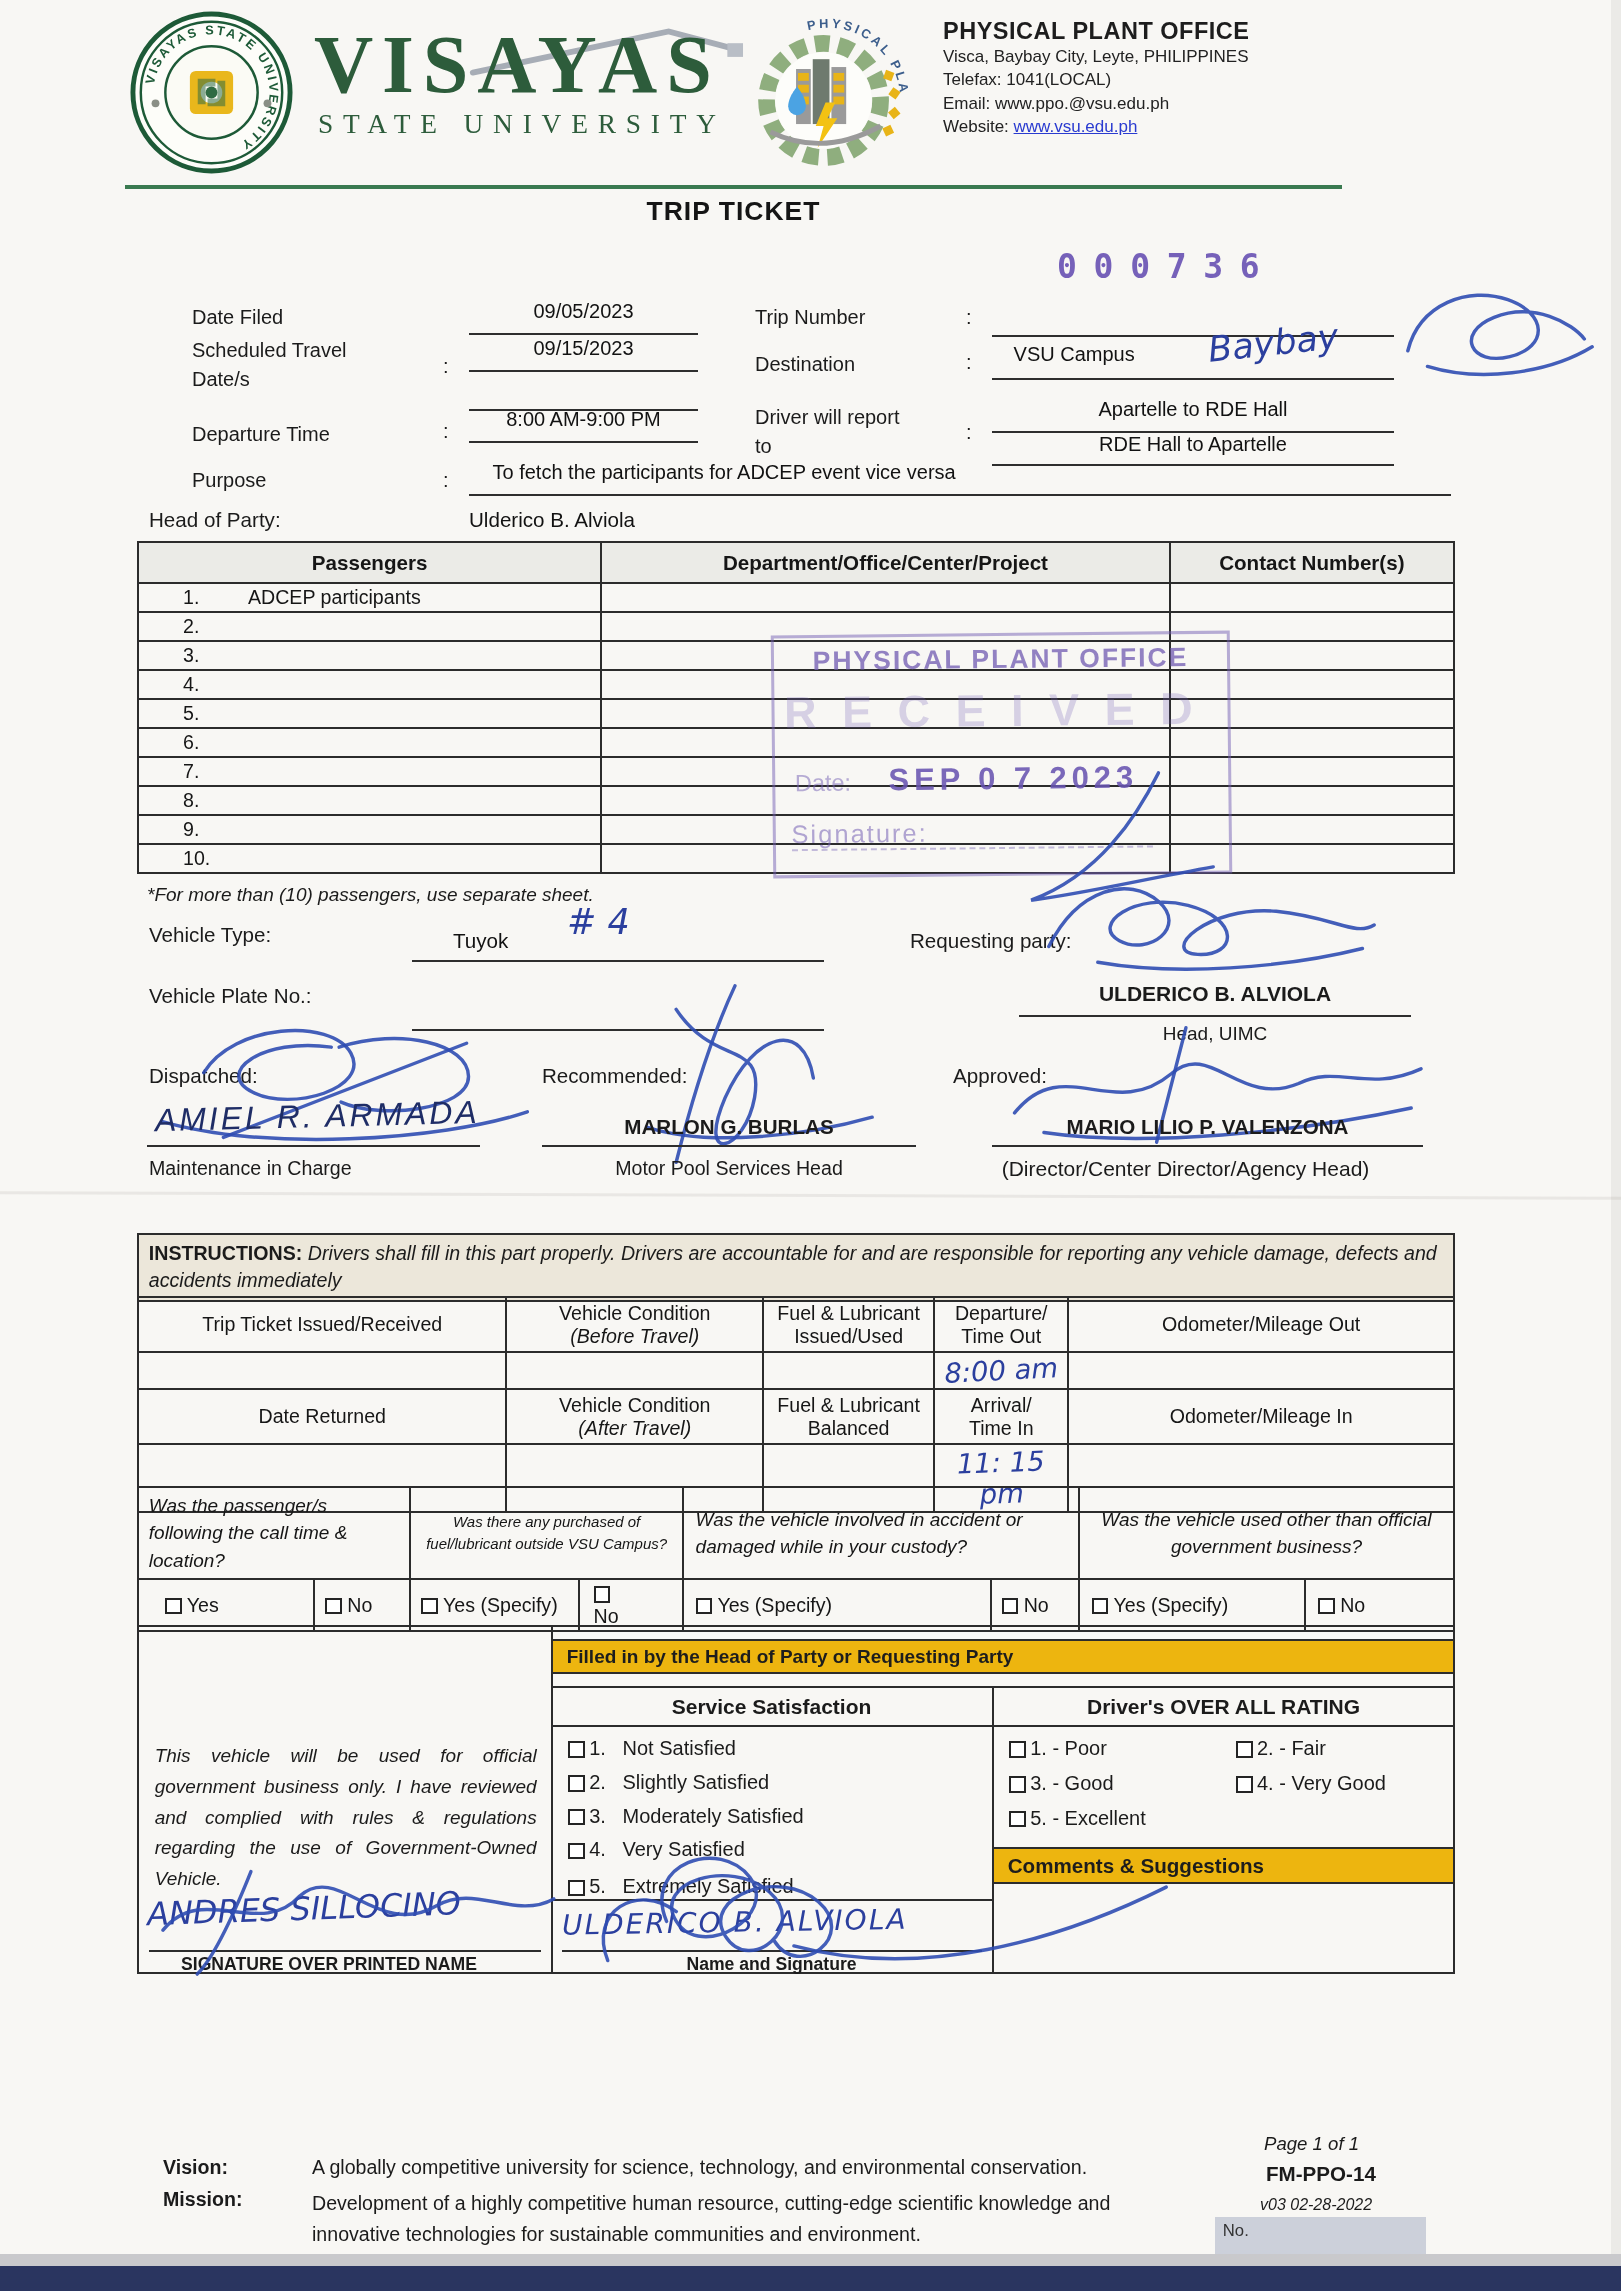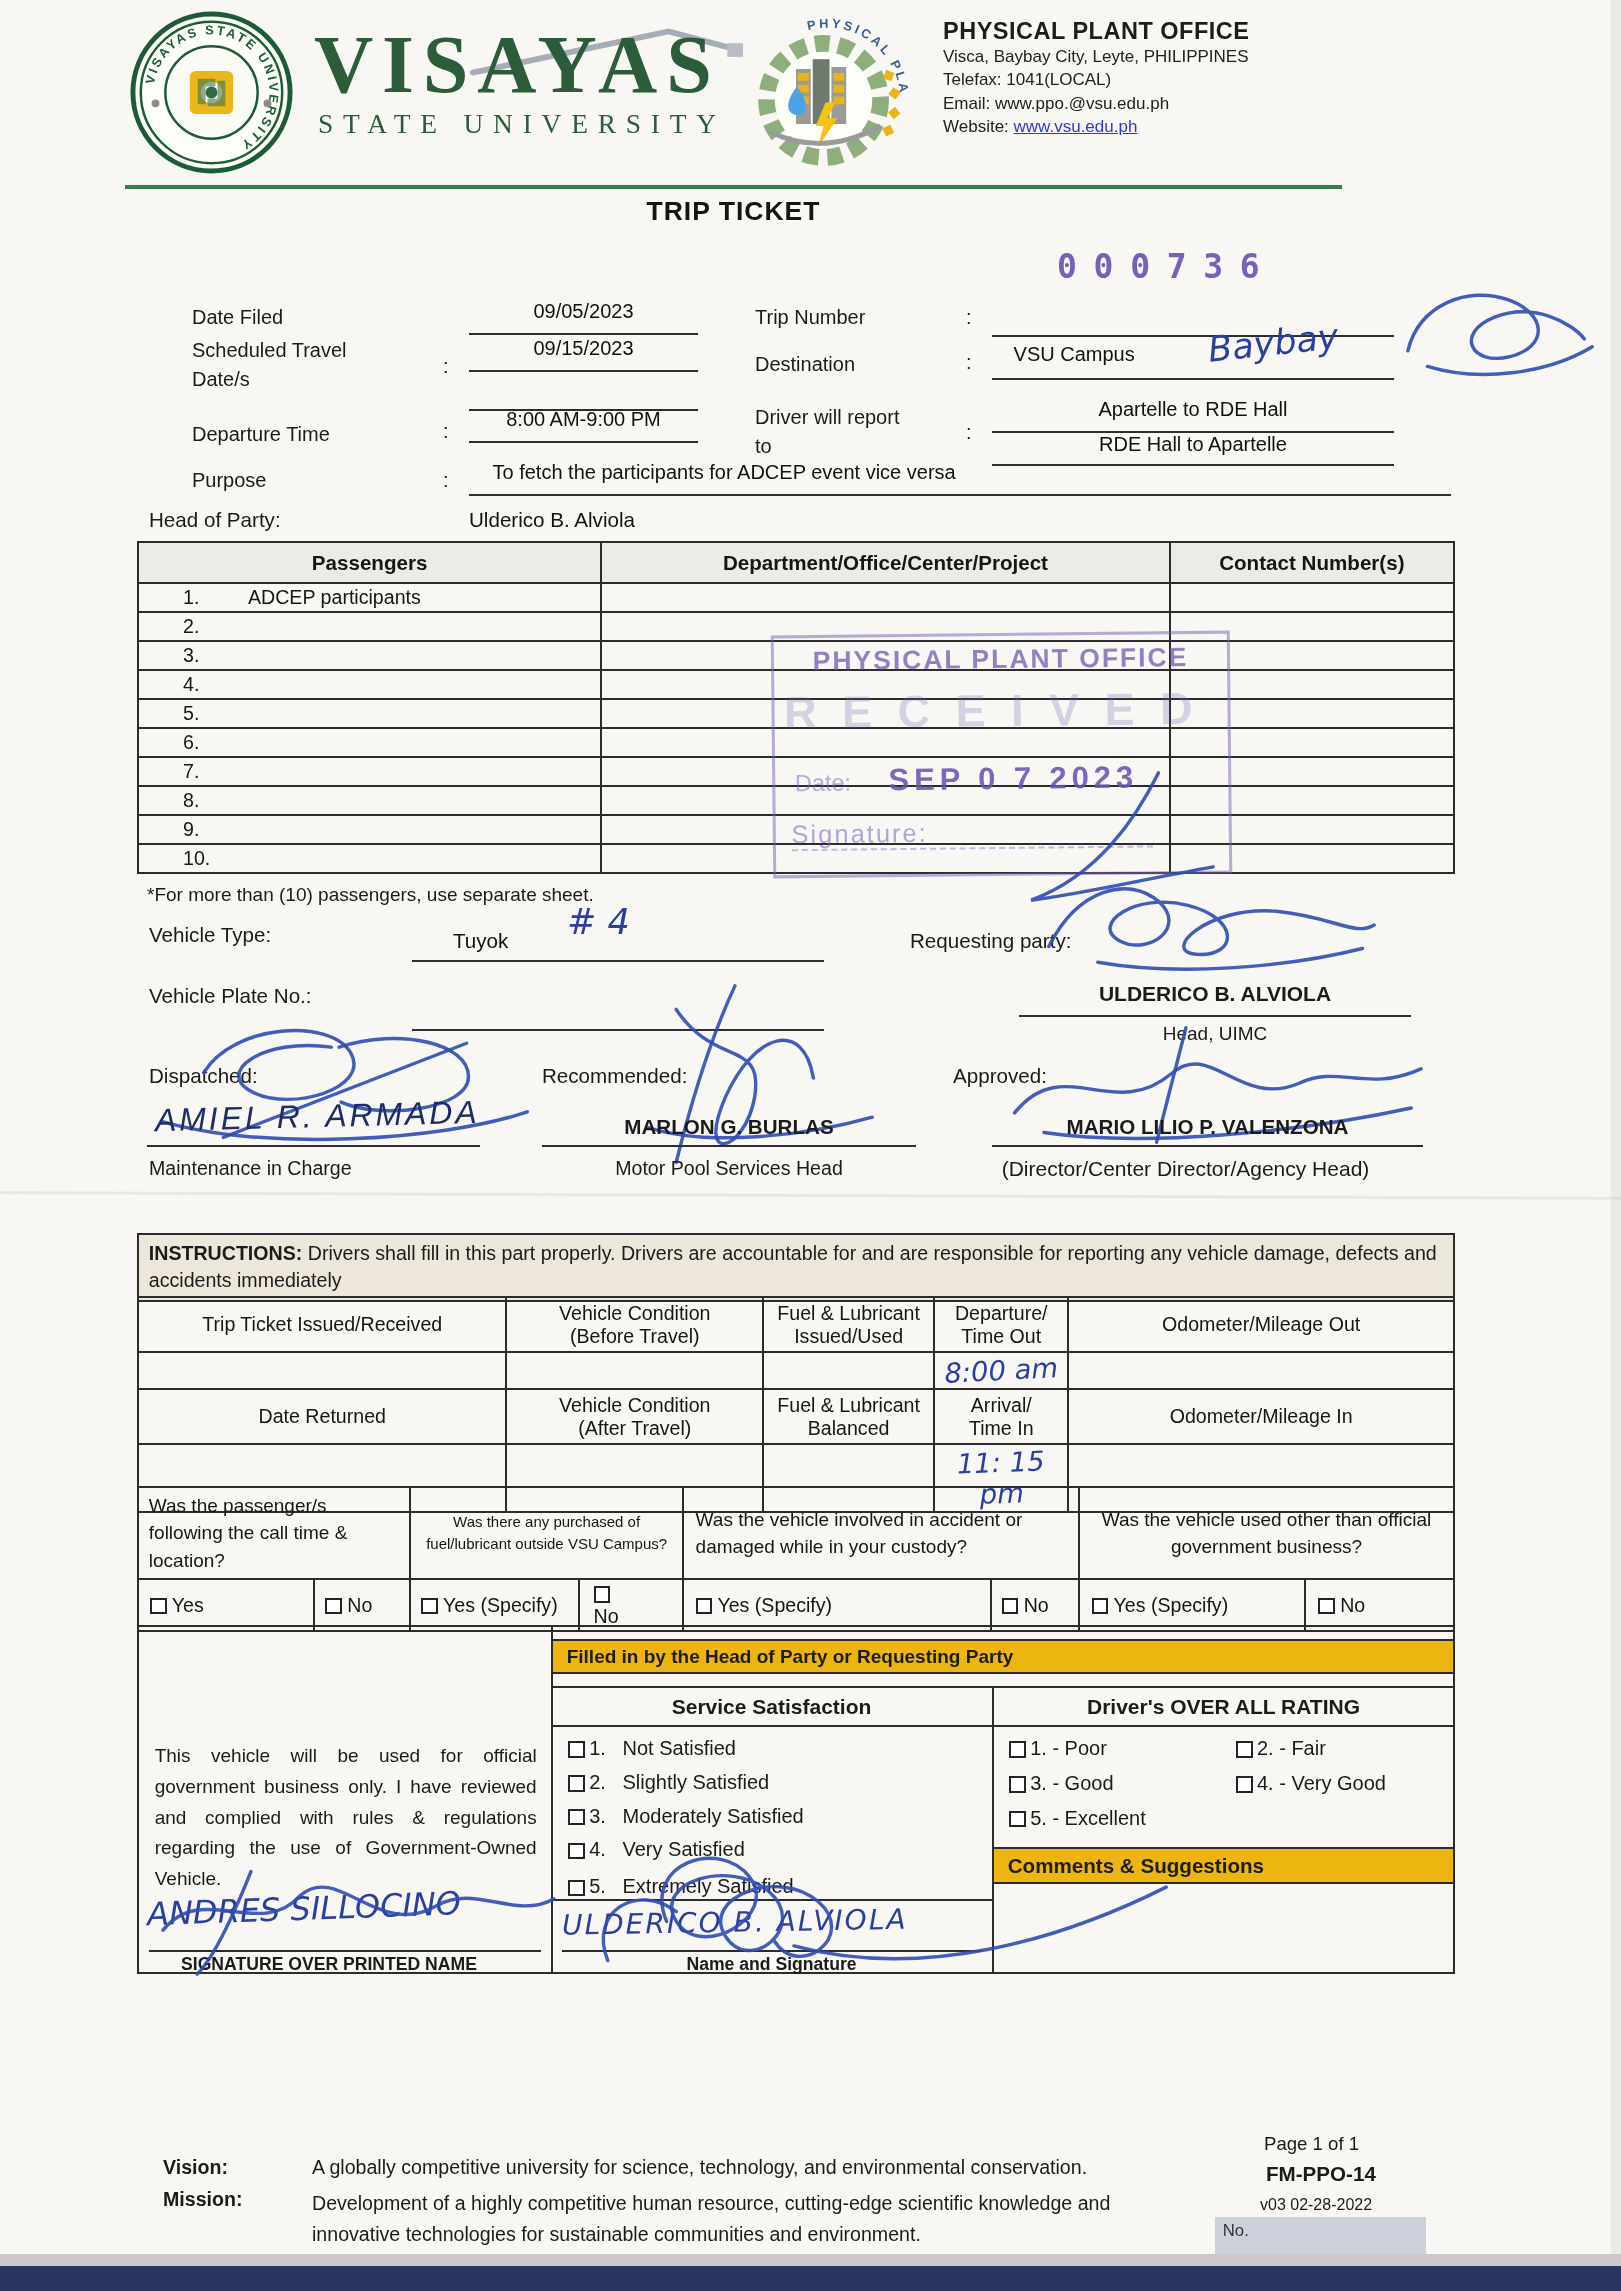--- a/index.html
+++ b/index.html
@@ -4,21 +4,21 @@
 <style>
   *{margin:0;padding:0;box-sizing:border-box}
   html,body{width:1621px;height:2292px;overflow:hidden}
   body{position:relative;background:#f8f7f4;font-family:"Liberation Sans",sans-serif;color:#1b1b1b}
   .abs{position:absolute}
   .lbl{font-size:20px;color:#1b1b1b}
   .val{font-size:20px;color:#121212}
   .ul{border-bottom:2.5px solid #2e2e2e}
   .ctr{text-align:center}
   .b{font-weight:bold}
-  .i{}
+  .i{font-style:italic}
   .hand{font-style:italic;color:#2b3f9e;font-family:"DejaVu Sans",sans-serif}
   .cb{display:inline-block;width:16.7px;height:16.7px;border:2.2px solid #242424;background:#fff;vertical-align:-2.9px}
   table.ft{border-collapse:collapse;table-layout:fixed;width:100%}
   .ft td,.ft th{border:2.4px solid #2c2c2c;font-size:19.6px;color:#161616;text-align:center;vertical-align:middle;padding:2px 5.9px}
   .wm1{font-family:"Liberation Serif",serif;font-weight:600;font-size:82px;letter-spacing:8.8px;color:#2d5c3b;line-height:1}
   .wm2{font-family:"Liberation Serif",serif;font-weight:500;font-size:27.4px;letter-spacing:9.8px;color:#2d5c3b;margin-top:3.9px;padding-left:3.9px}
   .office-line{font-size:17px;line-height:1.38;color:#222}
   .weblink{color:#2a3bd0;text-decoration:underline}
   .stamp{color:#7a62b8}
   .scrib{stroke:#2f4cb3;stroke-width:3.5;fill:none;stroke-linecap:round;opacity:.9}
@@ -369,21 +369,21 @@
         <col style="width:7.3%">
         <col style="width:12.8%">
         <col style="width:7.9%">
         <col style="width:23.4%">
         <col style="width:6.7%">
         <col style="width:17.2%">
         <col style="width:11.3%">
       </colgroup>
     <tbody>
         <tr style="height:49px">
-      <td style="text-align:left;padding-left:11px"><span class="cb"></span> <span style="font-size:19.6px">Yes</span></td>
+      <td style="text-align:left;padding-left:26px"><span class="cb"></span> <span style="font-size:19.6px">Yes</span></td>
       <td style="text-align:left;padding-left:9.8px"><span class="cb"></span> <span style="font-size:19.6px">No</span></td>
       <td style="text-align:left;padding-left:9.8px"><span class="cb"></span> <span style="font-size:19.6px">Yes (Specify)</span></td>
       <td style="text-align:left;padding-left:13.7px;vertical-align:top"><div class="cb" style="margin-top:2px"></div><div style="font-size:19.6px">No</div></td>
       <td style="text-align:left;padding-left:11.8px"><span class="cb"></span> <span style="font-size:19.6px">Yes (Specify)</span></td>
       <td style="text-align:left;padding-left:9.8px"><span class="cb"></span> <span style="font-size:19.6px">No</span></td>
       <td style="text-align:left;padding-left:11.8px"><span class="cb"></span> <span style="font-size:19.6px">Yes (Specify)</span></td>
       <td style="text-align:left;padding-left:11.8px"><span class="cb"></span> <span style="font-size:19.6px">No</span></td>
     </tr>
   </tbody>
     </table>

